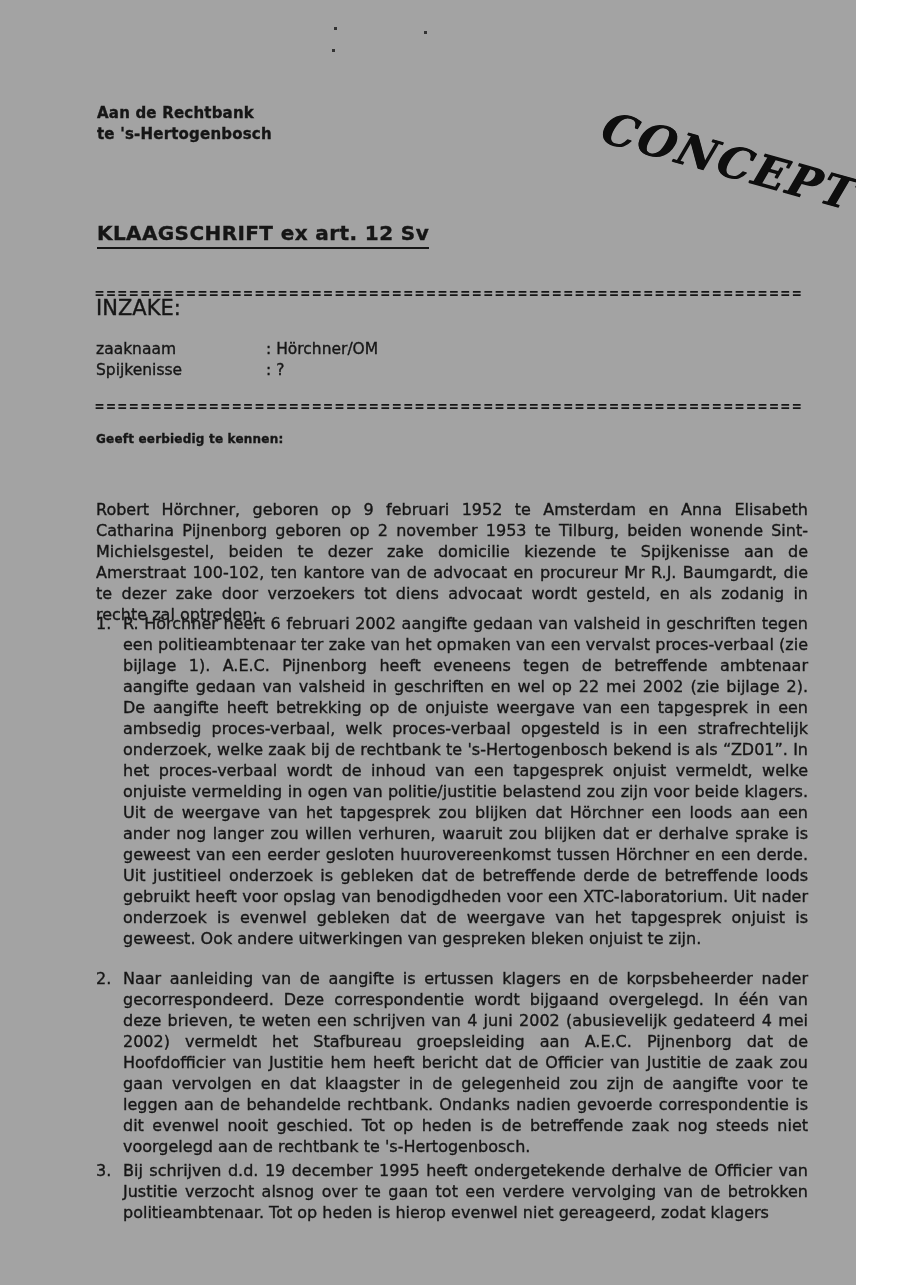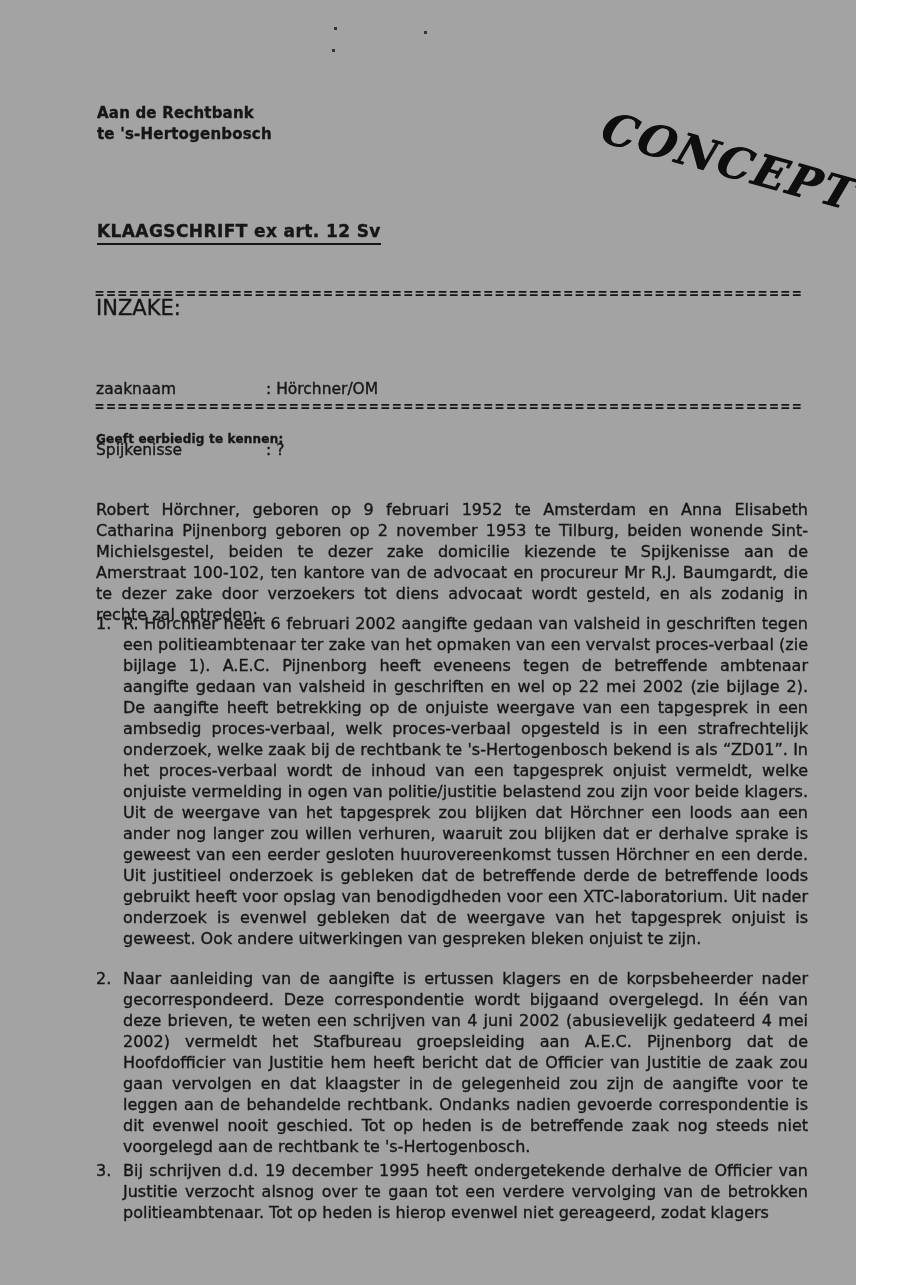--- a/index.html
+++ b/index.html
@@ -41,21 +41,21 @@
     font-size: 44px;
     letter-spacing: 2px;
     color: #0e0e0e;
     white-space: nowrap;
     text-shadow: 0.5px 0.5px 0 #0e0e0e;
   }
   .doc-title {
     position: absolute;
     left: 97px;
     top: 221px;
-    font-size: 17px;
+    font-size: 20px;
     font-weight: bold;
     letter-spacing: 0.4px;
     border-bottom: 2.5px solid #161616;
     padding-bottom: 2px;
     display: inline-block;
   }
   .separator {
     position: absolute;
     left: 95px;
     width: 714px;
@@ -75,21 +75,21 @@
     top: 296px;
     font-size: 21px;
   }
   .case-block {
     position: absolute;
     left: 96px;
     top: 339px;
     font-size: 15.5px;
     line-height: 21px;
   }
-  .case-row { display: flex; margin-top: 40px; }
+  .case-row { display: flex; }
   .case-label { width: 170px; flex: none; }
   .salutation {
     position: absolute;
     left: 96px;
     top: 432px;
     font-size: 12px;
     font-weight: bold;
     letter-spacing: 0.2px;
   }
   .body-par {

